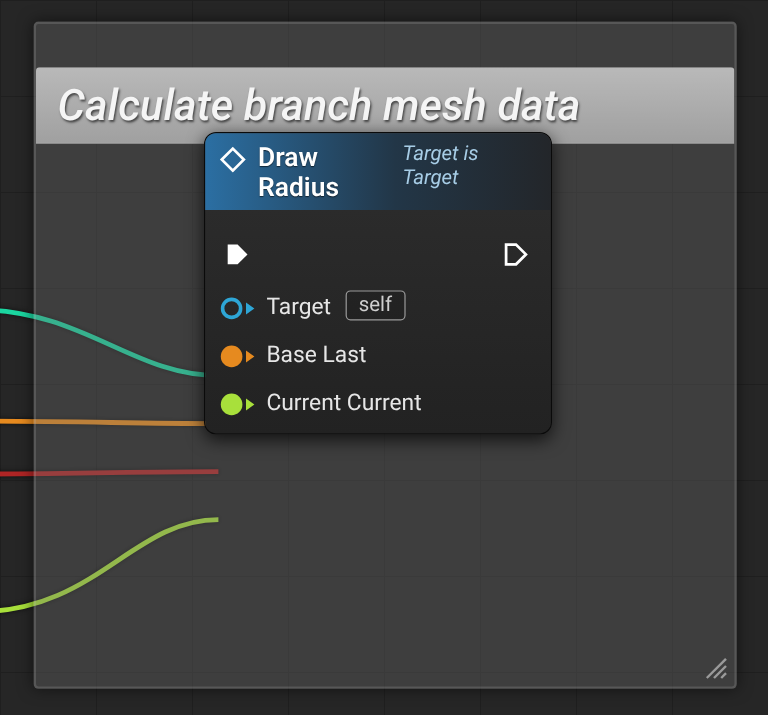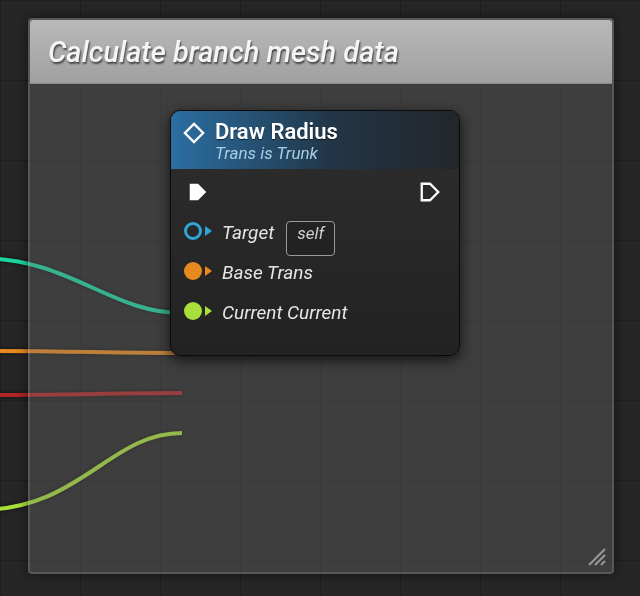--- a/index.html
+++ b/index.html
@@ -34,25 +34,26 @@
     box-shadow: 0 0 12px rgba(0,0,0,0.5);
   }
   .comment-title {
     background: linear-gradient(#b9b9b9, #a0a0a0);
     border-bottom: 1px solid rgba(0,0,0,0.25);
     height: 64px;
     display: flex;
     align-items: center;
     padding: 0 18px;
     color: #f5f5f5;
-    font-size: 29px;
+    font-size: 36px;
     font-weight: 500;
     font-style: italic;
     text-shadow: 1px 2px 2px rgba(0,0,0,0.6);
     border-radius: 3px 3px 0 0;
+    margin-top: 36px;
   }
   .resize-grip {
     position: absolute;
     right: 6px;
     bottom: 6px;
     width: 20px;
     height: 20px;
   }
   .resize-grip svg { display: block; }
 
@@ -69,41 +70,40 @@
   }
   .node-header {
     background: linear-gradient(90deg, #2b6fa3 0%, #223647 55%, #23262a 100%);
     border-radius: 9px 9px 0 0;
     padding: 8px 12px 6px 12px;
     display: flex;
     align-items: flex-start;
     gap: 10px;
   }
   .fn-icon { flex: 0 0 auto; margin-top: 3px; }
-  .node-title-wrap { display: flex; flex-direction: column; justify-content: flex-end; }
+  .node-title-wrap { display: flex; flex-direction: row; justify-content: flex-end; }
   .node-title {
     color: #fff;
     font-size: 22px;
     font-weight: 600;
     text-shadow: 0 1px 1px rgba(0,0,0,0.6);
   }
   .node-subtitle {
     color: #a7cde6;
     font-size: 17px;
     font-style: italic;
     margin-top: -1px;
   }
   .node-body { padding: 12px 12px 14px 12px; }
 
   .row {
     display: flex;
-    align-items: flex-start;
+    align-items: flex-end;
     height: 40px;
     position: relative;
-    font-style: italic;
   }
   .exec-row { justify-content: space-between; padding: 0 6px 4px 4px; }
 
   .pin-label {
     color: #e6e6e6;
     font-size: 19px;
     margin-left: 10px;
   }
 
   
@@ -132,21 +132,21 @@
     border-left: 7px solid currentColor;
     margin-left: 2px;
   }
 
   .self-box {
     margin-left: 12px;
     border: 1.5px solid #9a9a9a;
     border-radius: 4px;
     color: #cfcfcf;
     font-size: 17px;
-    padding: 1px 10px 12px 10px;
+    padding: 1px 10px 2px 10px;
     background: rgba(0,0,0,0.12);
   }
 
   
   .wires { position: absolute; left: 0; top: 0; width: 640px; height: 596px; pointer-events: none; }
   .wires path { fill: none; stroke-width: 4; filter: drop-shadow(0 0 2px rgba(0,0,0,0.6)); }
 
 </style>
 </head>
 <body>
@@ -173,21 +173,21 @@
 
 <div class="node">
   <div class="node-header">
     <span class="fn-icon">
       <svg width="22" height="22" viewBox="0 0 24 24">
         <path d="M12 2 L22 12 L12 22 L2 12 Z" fill="none" stroke="#fff" stroke-width="2.5"></path>
       </svg>
     </span>
     <div class="node-title-wrap">
       <span class="node-title">Draw Radius</span>
-      <span class="node-subtitle">Trans is Trunk</span>
+      <span class="node-subtitle">Target is Target</span>
     </div>
   </div>
 
   <div class="node-body">
 
     <div class="row exec-row">
       <span class="exec-pin">
         <svg width="22" height="22" viewBox="0 0 24 24">
             <path d="M3 3 H12 L21 12 L12 21 H3 Z" fill="#fff"></path>
           </svg>
@@ -211,21 +211,21 @@
     </div>
 
 
     <div class="row">
       <span class="pin-wrap" style="color:#e68a1f">
         <span class="pin filled">
             <span class="outer"></span>
           </span>
         <span class="pin-arrow"></span>
       </span>
-      <span class="pin-label">Base Trans</span>
+      <span class="pin-label">Base Last</span>
     </div>
 
 
     <div class="row">
       <span class="pin-wrap" style="color:#a8e03b">
         <span class="pin filled">
             <span class="outer"></span>
           </span>
         <span class="pin-arrow"></span>
       </span>

